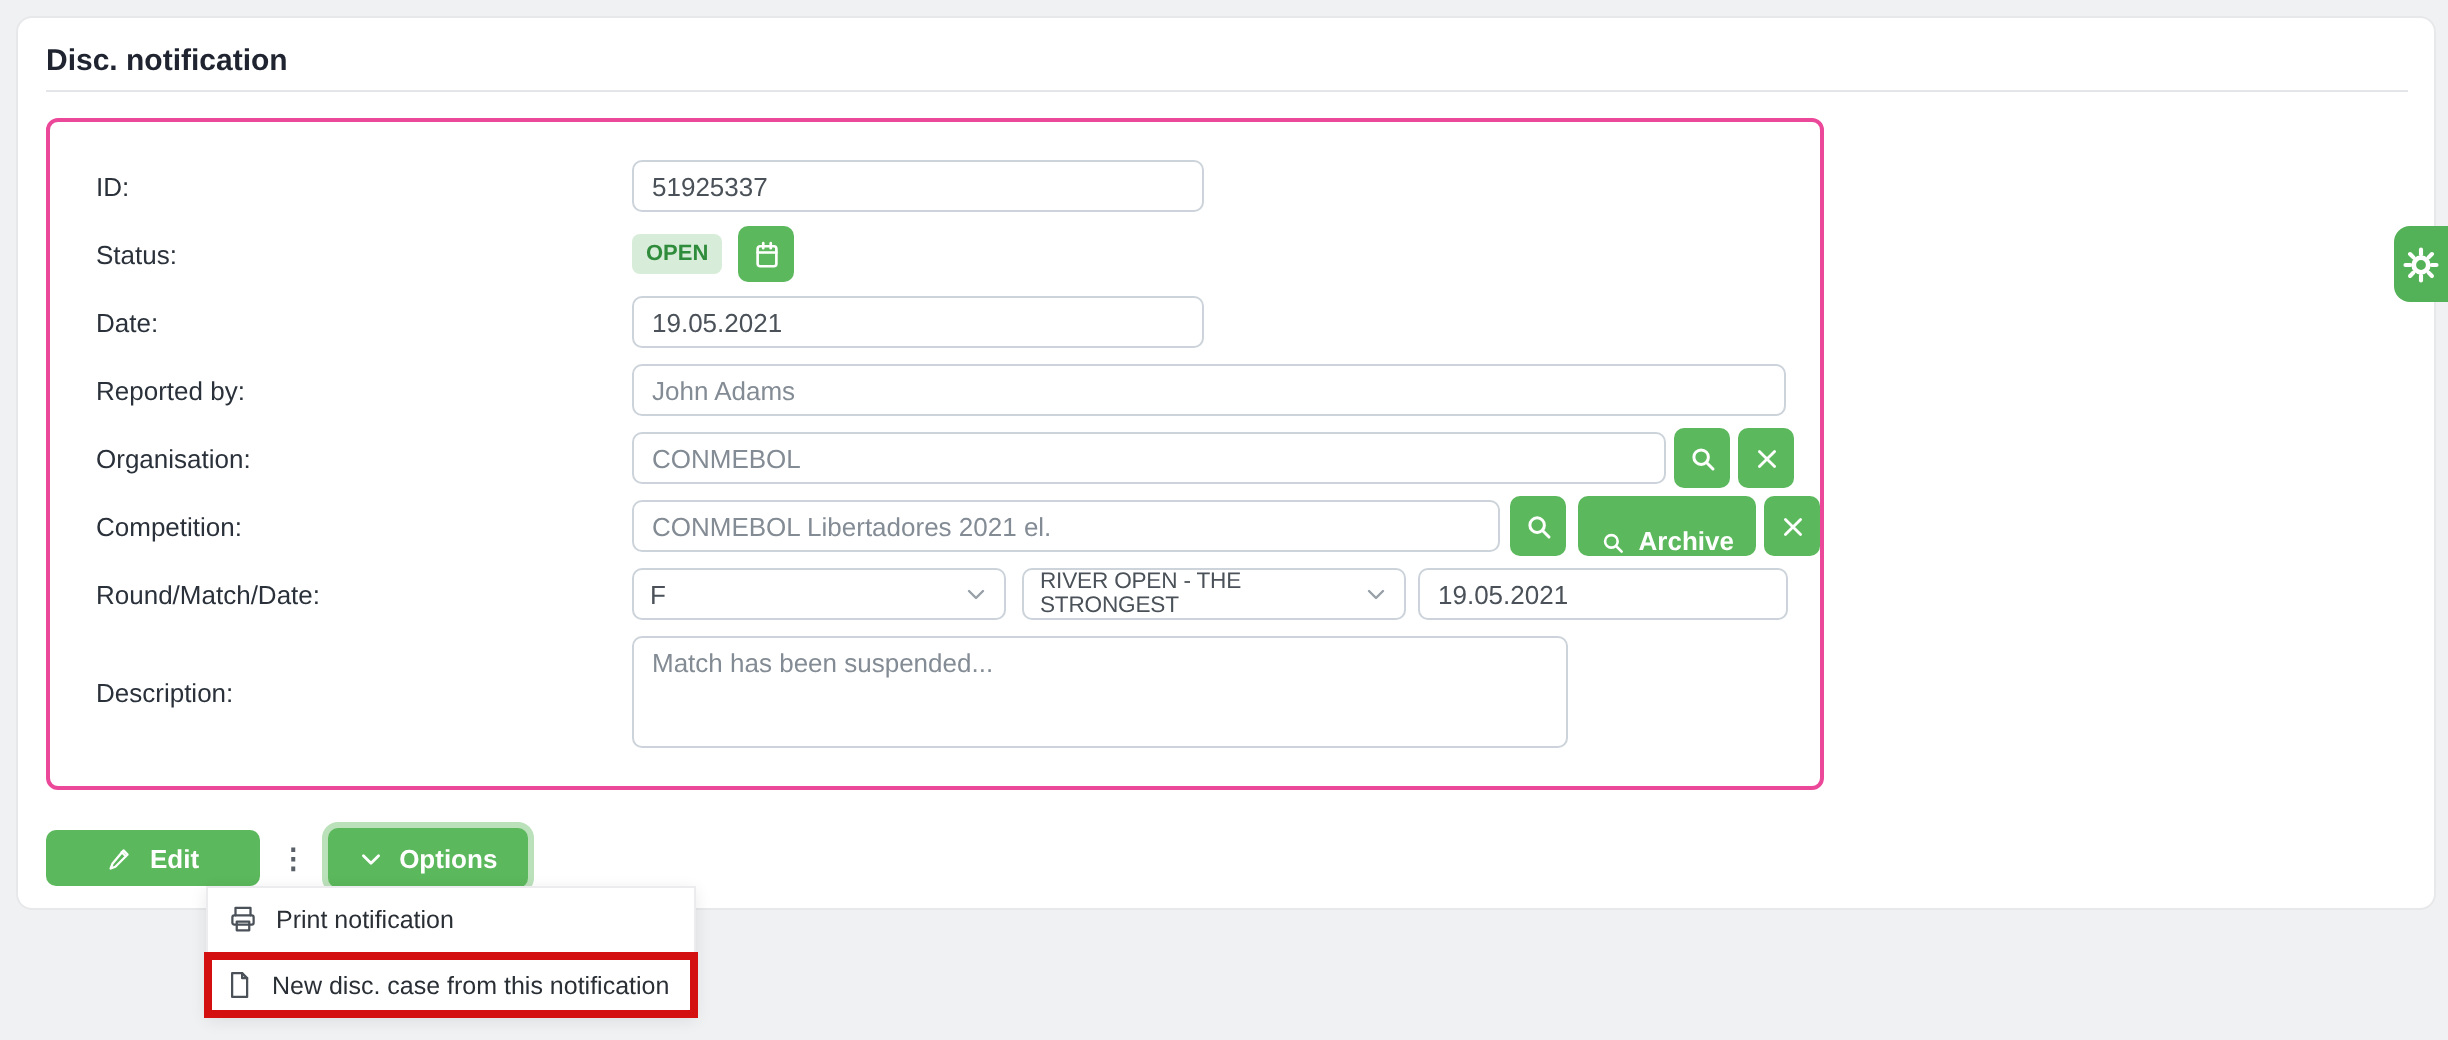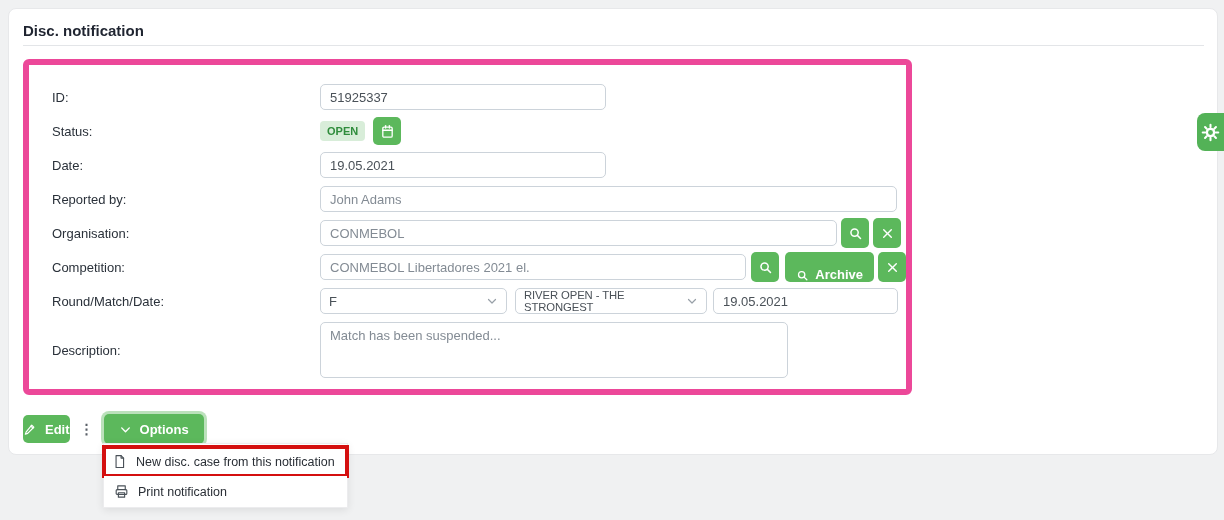--- a/index.html
+++ b/index.html
@@ -17,21 +17,21 @@
   .page-title {
     position:absolute; left:14px; top:13px;
     font-size:15px; font-weight:700; color:#1f2430;
   }
   .title-divider {
     position:absolute; left:14px; right:13px; top:36px; height:0;
     border-bottom:1px solid #e3e5e8;
   }
   .inner-card {
     position:absolute; left:14px; top:50px; width:889px; height:336px;
-    border:6px solid #ec4899; border-radius:6px; background:#fff;
+    border:2px solid #ec4899; border-radius:6px; background:#fff;
     padding:19px 0 0 23px;
   }
   .form-row { display:flex; align-items:center; height:26px; margin-bottom:8px; }
   .form-row.row-desc { height:56px; }
   .form-label { width:268px; flex:none; color:#2a313a; }
   .tb {
     height:26px; border:1px solid #ccd3da; border-radius:5px;
     padding:0 9px; font:inherit; color:#4a5158; background:#fff; outline:none;
   }
   .tb.muted { color:#838b94; }
@@ -62,21 +62,21 @@
     height:26px; border:1px solid #ccd3da; border-radius:5px;
     padding:0 8px; color:#4a5158; background:#fff; cursor:pointer;
   }
   .sel-round { width:187px; margin-right:8px; }
   .sel-match { width:192px; margin-right:6px; font-size:11.3px; letter-spacing:-0.1px; }
   .sel-match + .tb { }
   .sel .chev { color:#98a0a8; }
   .actions {
     position:absolute; left:14px; top:405px; display:flex; align-items:center;
   }
-  .edit-btn { height:28px; padding:0 0; gap:8px; }
+  .edit-btn { height:28px; padding:0 30px; gap:8px; }
   .dots-separator {
     margin:0 10px; color:#5a6068; font-size:14px; font-weight:700;
     line-height:1; user-select:none;
   }
   .options-btn {
     height:30px; padding:0 15px; gap:8px;
     box-shadow:0 0 0 3px rgba(92,184,92,.42);
   }
   .options-menu {
     position:absolute; left:103px; top:443px; min-width:207px; width:max-content;
@@ -233,38 +233,38 @@
         <svg width="13" height="13" viewBox="0 0 24 24" fill="none" stroke="#fff" stroke-width="2.6" stroke-linecap="round" stroke-linejoin="round">
           <polyline points="5 9 12 16 19 9"></polyline>
         </svg>
       </span>
       <span>Options</span>
     </button>
   </div>
 </div>
 
 <div class="options-menu">
-  <div class="menu-item highlighted">
-    <span class="mi-icon">
-      <svg width="15" height="15" viewBox="0 0 24 24" fill="none" stroke="#4a5158" stroke-width="1.8" stroke-linecap="round" stroke-linejoin="round">
-        <path d="M6.5 2.5h8l4 4v15h-12v-19z"></path>
-        <polyline points="14.5 2.5 14.5 6.5 18.5 6.5"></polyline>
-      </svg>
-    </span>
-    <span>New disc. case from this notification</span>
-  </div>
   <div class="menu-item">
     <span class="mi-icon">
       <svg width="15" height="15" viewBox="0 0 24 24" fill="none" stroke="#4a5158" stroke-width="1.8" stroke-linecap="round" stroke-linejoin="round">
         <polyline points="6 9 6 3 18 3 18 9"></polyline>
         <rect x="3.5" y="9" width="17" height="7.5" rx="1.5"></rect>
         <rect x="7" y="14" width="10" height="7"></rect>
       </svg>
     </span>
     <span>Print notification</span>
+  </div>
+  <div class="menu-item highlighted">
+    <span class="mi-icon">
+      <svg width="15" height="15" viewBox="0 0 24 24" fill="none" stroke="#4a5158" stroke-width="1.8" stroke-linecap="round" stroke-linejoin="round">
+        <path d="M6.5 2.5h8l4 4v15h-12v-19z"></path>
+        <polyline points="14.5 2.5 14.5 6.5 18.5 6.5"></polyline>
+      </svg>
+    </span>
+    <span>New disc. case from this notification</span>
   </div>
 </div>
 
 <div class="gear-tab">
   <span>
     <svg width="19" height="19" viewBox="0 0 24 24" fill="none" stroke="#fff" stroke-linecap="round">
       <circle cx="12" cy="12" r="4.6" stroke-width="3"></circle>
       <g stroke-width="2.6">
         <line x1="12" y1="2.2" x2="12" y2="5.2"></line>
         <line x1="12" y1="18.8" x2="12" y2="21.8"></line>

